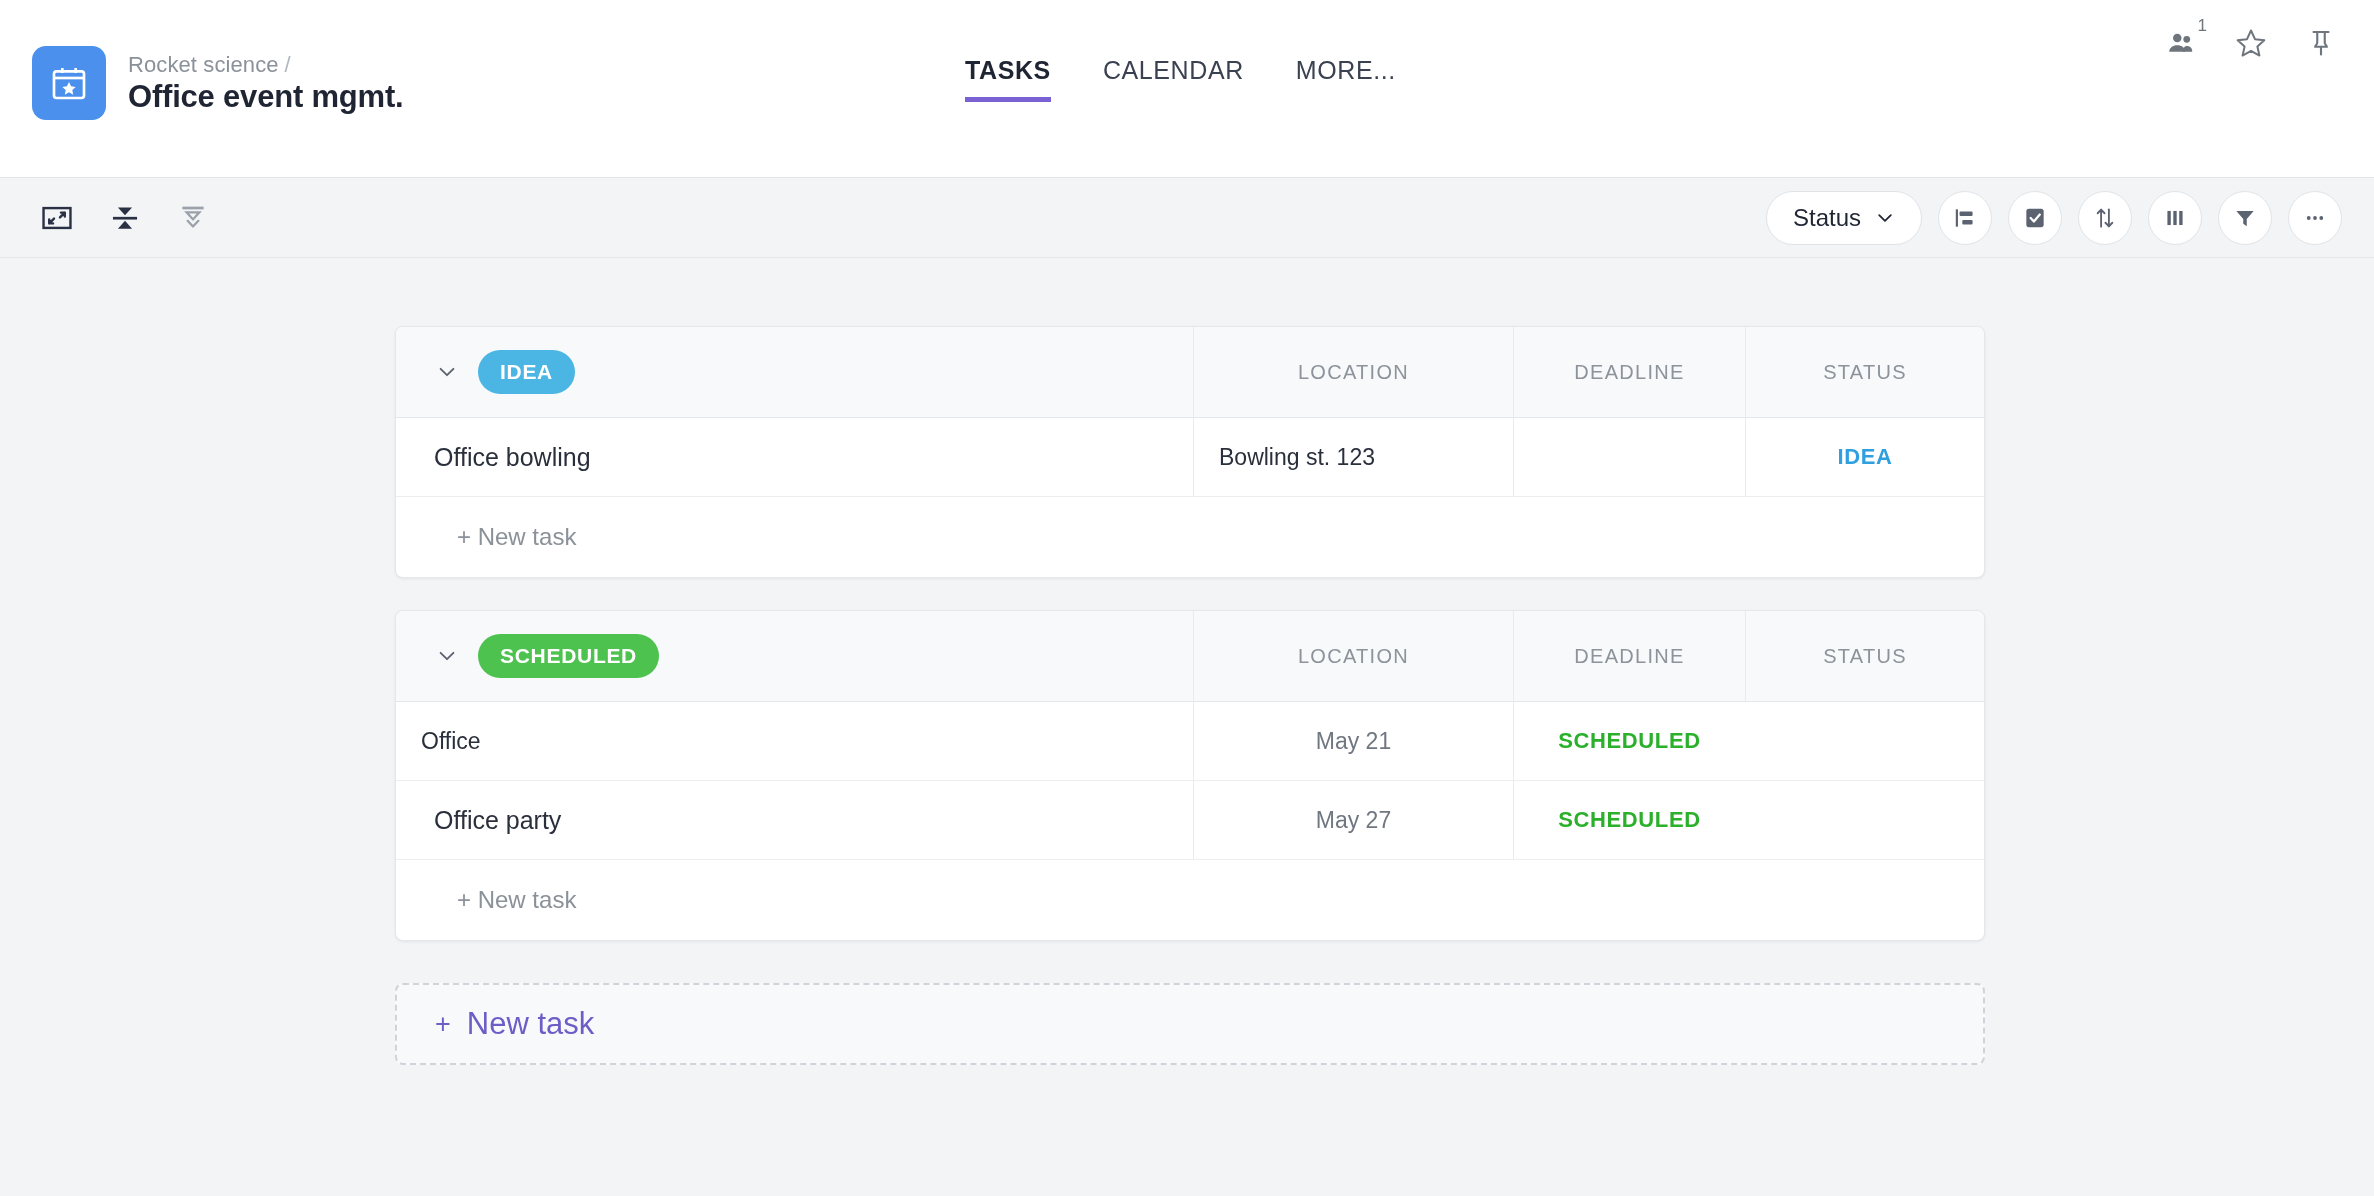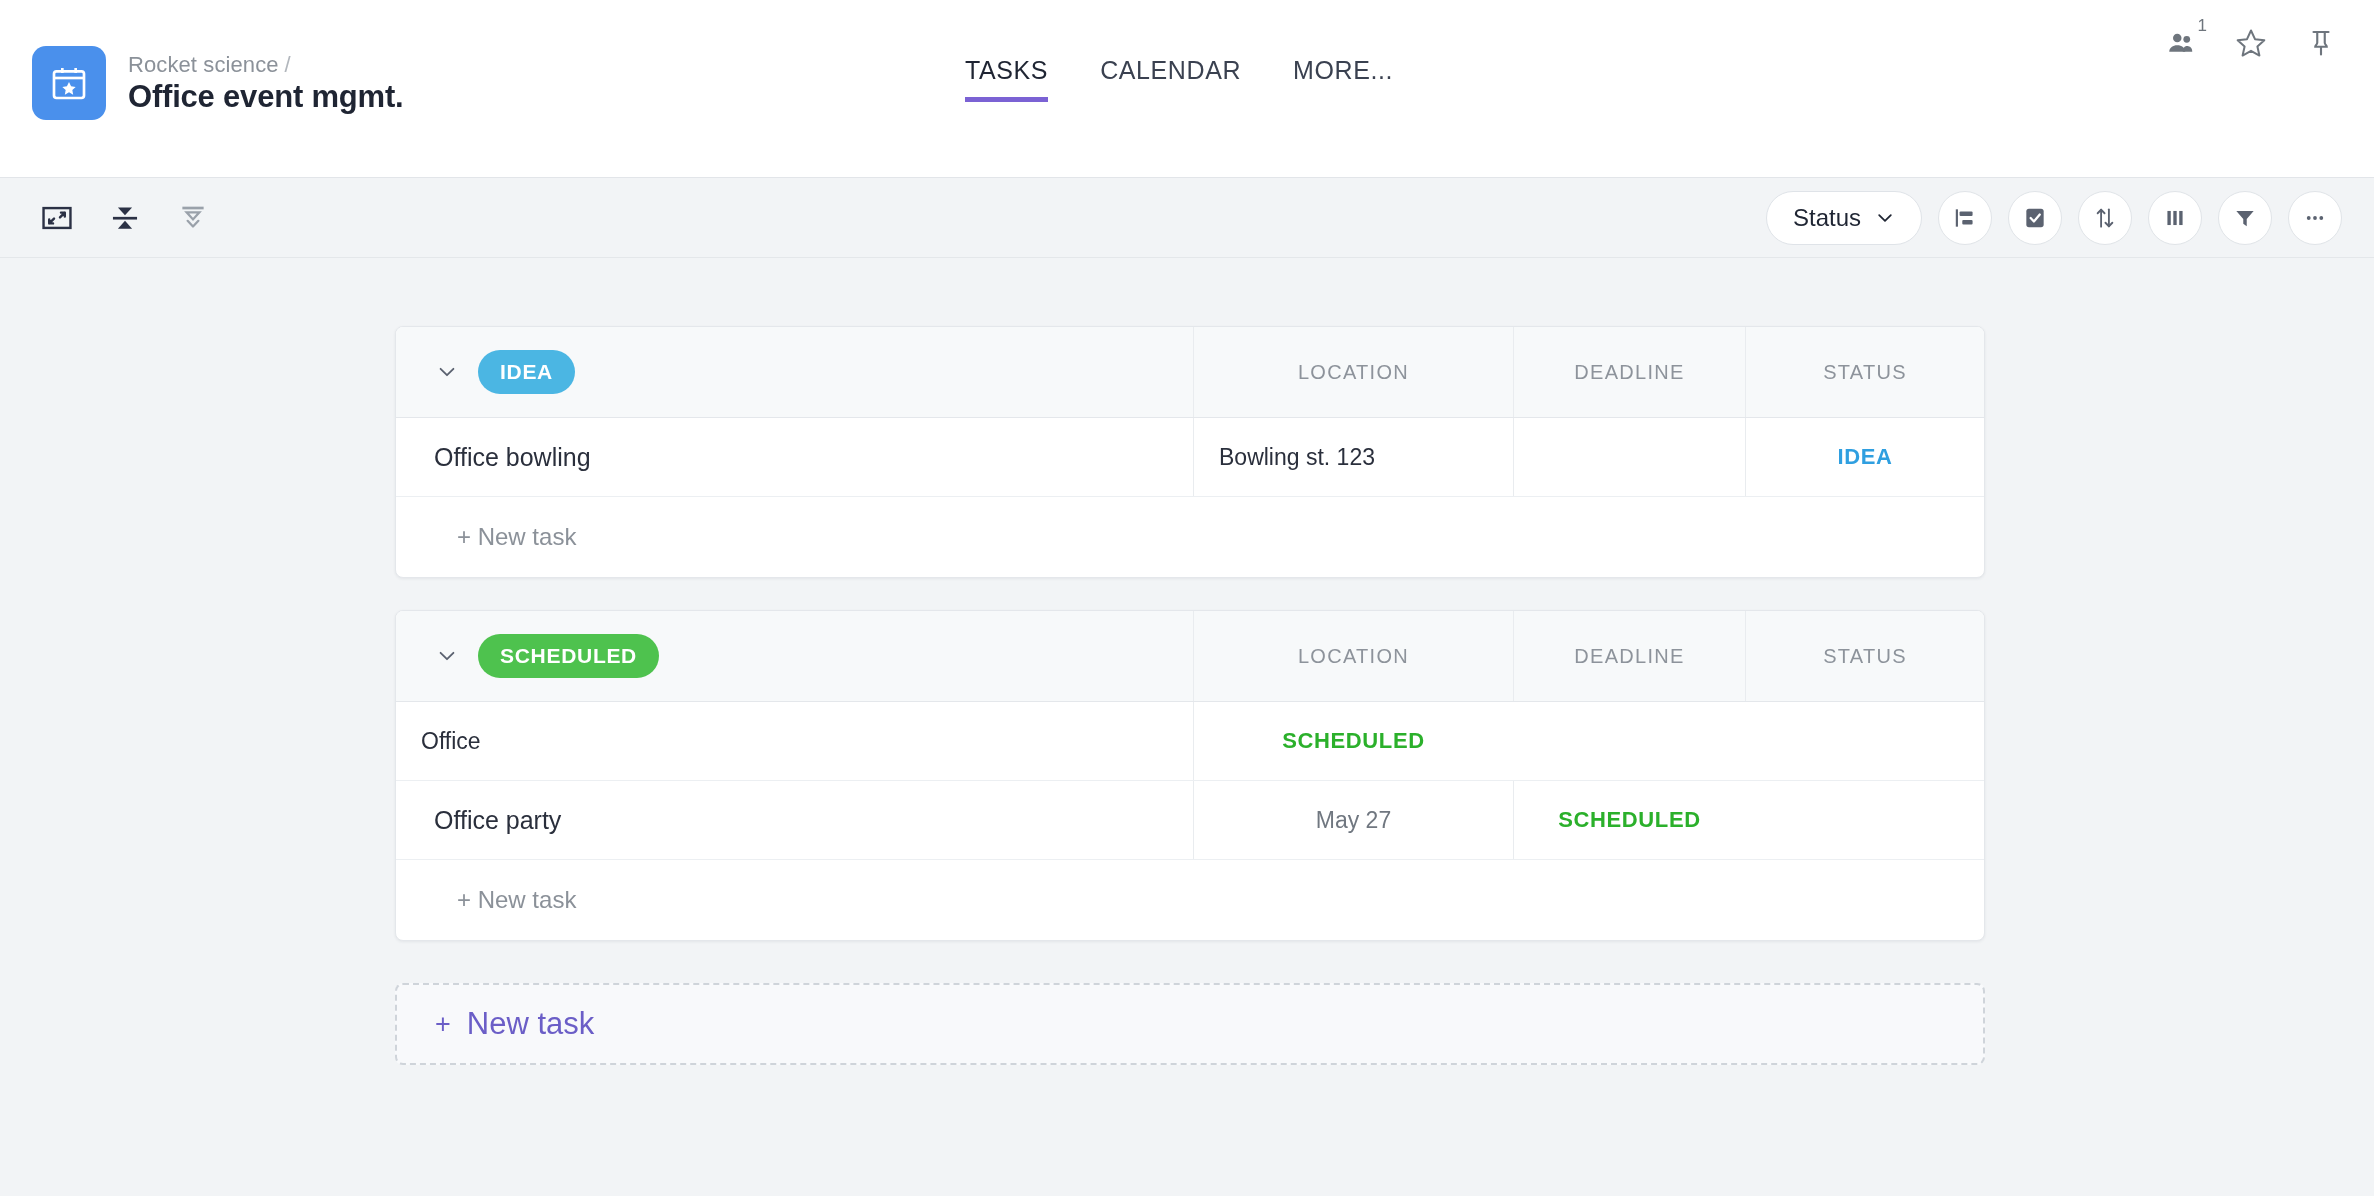--- a/index.html
+++ b/index.html
@@ -73,21 +73,21 @@
     color: #3a4150;
     letter-spacing: .6px;
     padding-bottom: 12px;
     cursor: pointer;
     border-bottom: 5px solid transparent;
     background: none;
     border-left: none; border-right: none; border-top: none;
     font-family: inherit;
   }
   .nav-tab.active {
-    font-weight: normal;
+    font-weight: bold;
     color: #1f2533;
     border-bottom-color: #7b62d4;
   }
 
   
   .header-actions {
     position: absolute;
     right: 36px;
     top: 26px;
     display: flex;
@@ -477,20 +477,21 @@
         </span>
         <span class="status-badge" id="badge-scheduled" style="background: rgb(78, 194, 78);">SCHEDULED</span>
       </div>
       <div class="col-head">LOCATION</div>
       <div class="col-head">DEADLINE</div>
       <div class="col-head">STATUS</div>
     </div>
 
     <div class="grid-row task-row">
       <div class="task-location">Office</div>
+      <div class="task-deadline">May 21</div>
       <div class="task-status st-scheduled" style="color: rgb(43, 176, 43);">SCHEDULED</div>
     </div>
 
     <div class="grid-row task-row">
       <div class="task-name">Office party</div>
       <div class="task-deadline">May 27</div>
       <div class="task-status st-scheduled" style="color: rgb(43, 176, 43);">SCHEDULED</div>
     </div>
 
     <div class="new-task-inline">+ New task</div>

